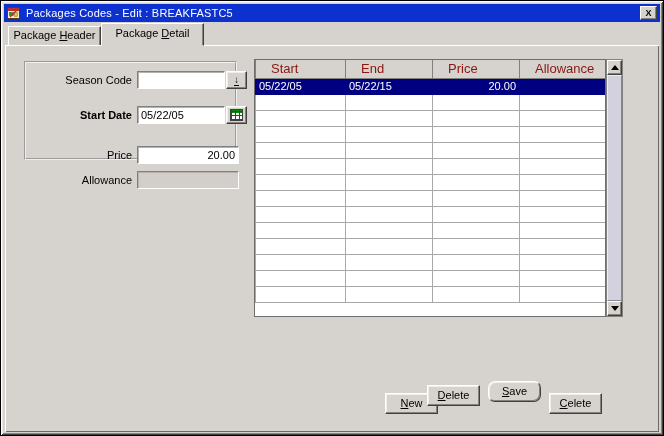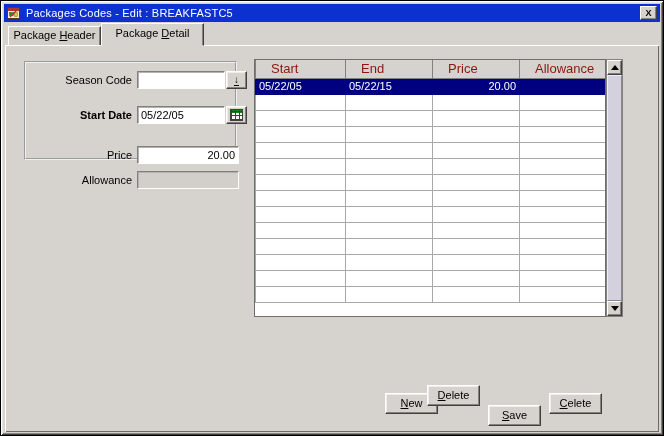--- a/index.html
+++ b/index.html
@@ -132,21 +132,21 @@
   }
   
   .pushbtn{
     position:absolute;width:53px;height:21px;background:var(--window-bg);
     border:1px solid;border-color:#ffffff #404040 #404040 #ffffff;
     box-shadow:inset -1px -1px 0 #85827d, inset 1px 1px 0 #f0eee9;
     font-size:11px;line-height:19px;text-align:center;cursor:default;padding:0;color:#000;
   }
   .pushbtn.b0{left:380px;top:348px;}
   .pushbtn.b1{left:422px;top:340px;}
-  .pushbtn.b2{left:483px;top:360px;}
+  .pushbtn.b2{left:483px;top:336px;border-radius:7px;}
   .pushbtn.b3{left:544px;top:348px;}
 </style>
 </head>
 <body>
 
 <div class="window">
 
   <div class="titlebar">
     <span class="titleicon">
       <svg width="14" height="14" viewBox="0 0 14 14">

